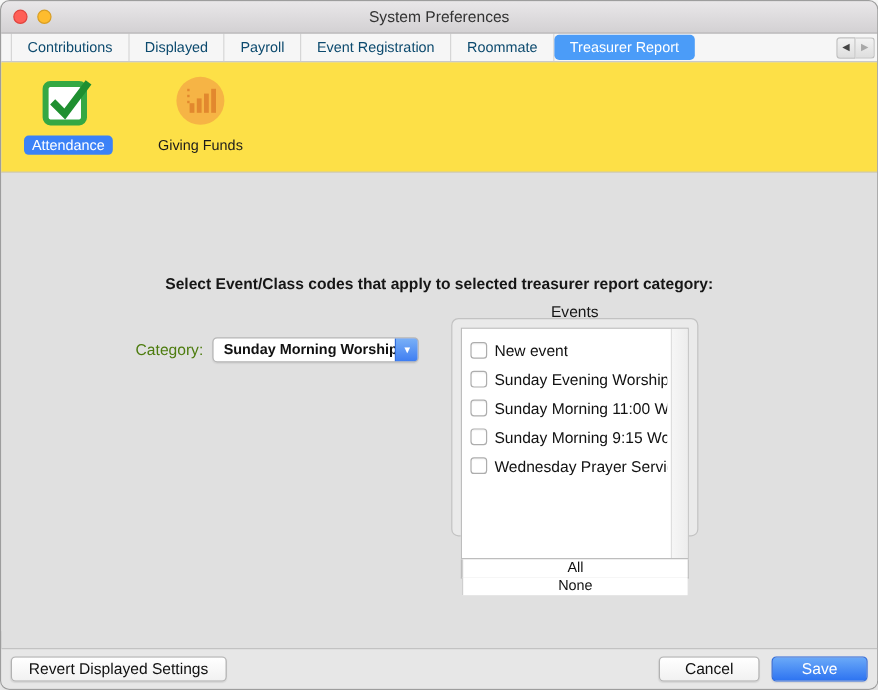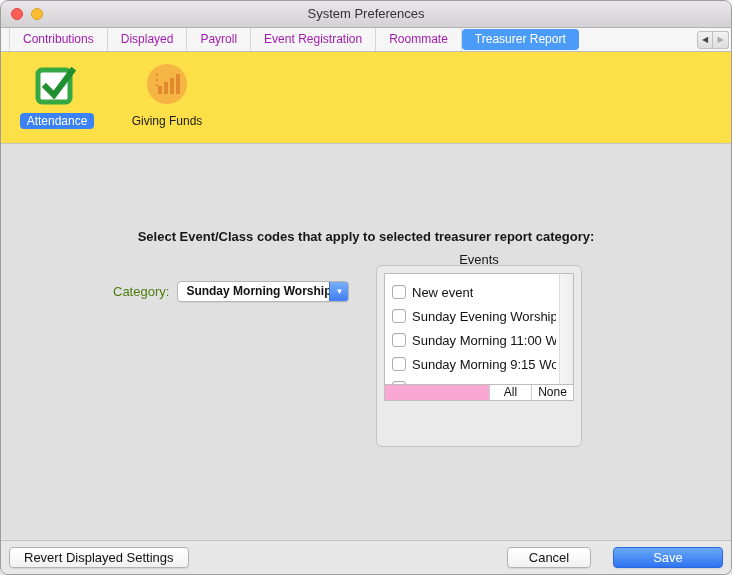--- a/index.html
+++ b/index.html
@@ -14,21 +14,21 @@
   .titlebar { position:relative; height:27px;
     background:linear-gradient(#e9e7e9,#d3d1d3); border-bottom:1px solid #b3b1b3; }
   .title { text-align:center; line-height:26px; font-size:13px; color:#333; }
   .traffic { position:absolute; left:10px; top:7px; display:flex; gap:8px; }
   .tl { width:12px; height:12px; border-radius:50%; }
   .tl.red { background:#ff5f57; border:1px solid #e0443e; }
   .tl.yellow { background:#febc2e; border:1px solid #d89e24; }
   
   .tabbar { display:flex; align-items:stretch; height:24px; background:#f6f6f6;
     border-bottom:1px solid #bdbdbd; padding-left:8px; }
-  .tab { padding:0 13px; font-size:12px; line-height:23px; color:#a21caf;
+  .tab { padding:0 13px; font-size:12px; line-height:23px; color:#0c4a6e;
     border-right:1px solid #d6d6d6; white-space:nowrap; cursor:default; }
   .tab:first-child { border-left:1px solid #d6d6d6; }
   .tab.selected { background:#4b9cf8; color:#fff; border-radius:4px; margin:1px 0;
     line-height:21px; border-right:none; }
   .tab-arrows { margin-left:auto; display:flex; align-items:center; padding-right:2px; }
   .tab-arrow { width:16px; height:18px; background:linear-gradient(#f2f2f2,#dedede);
     border:1px solid #c0c0c0; font-size:8px; line-height:16px; text-align:center; color:#444; }
   .tab-arrow.left { border-radius:3px 0 0 3px; }
   .tab-arrow.right { border-radius:0 3px 3px 0; border-left:none; color:#a8a8a8; }
   
@@ -48,42 +48,42 @@
     border:1px solid #b5b5b5; border-radius:4px; font-size:12px; line-height:19px;
     padding:0 26px 0 8px; color:#111; white-space:nowrap; overflow:hidden;
     box-shadow:0 1px 1px rgba(0,0,0,.06);font-weight:bold; }
   .select-cap { position:absolute; right:-1px; top:-1px; width:20px; height:21px;
     background:linear-gradient(#79b0f7,#3f7ef2); border:1px solid #336fdd;
     border-radius:0 4px 4px 0; color:#fff; font-size:8px; line-height:20px; text-align:center; }
   .events-title { position:absolute; top:108px; left:375px; width:206px;
     text-align:center; font-size:13px; color:#161616; }
   .events-group { position:absolute; top:121px; left:375px; width:206px; height:182px;
     background:#eaeaea; border:1px solid #c2c2c2; border-radius:6px; padding:7px; }
-  .events-list { position:relative; height:112px; background:#fff;
+  .events-list { position:relative; height:193px; background:#fff;
     border:1px solid #bdbdbd; overflow:hidden; padding-top:6px; }
   .event-row { display:flex; align-items:center; height:24px; padding:0 17px 0 7px; }
   .cb { flex:none; width:14px; height:14px; background:#fff; border:1px solid #adadad;
     border-radius:3px; margin-right:6px; box-shadow:inset 0 1px 1px rgba(0,0,0,.05); }
   .event-label { font-size:13px; color:#111; white-space:nowrap; overflow:hidden; }
   .scroll-track { position:absolute; top:0; right:0; width:14px; height:100%;
     background:linear-gradient(to right,#f6f6f6,#ededed); border-left:1px solid #dedede; }
-  .events-footer { height:16px; background:#f9a8d4; border:1px solid #bdbdbd; border-top:none;
-    display:flex; justify-content:flex-end; }
+  .events-footer { height:16px; background:#b91c1c; border:1px solid #bdbdbd; border-top:none;
+    display:flex; justify-content:space-between;flex-direction:column; }
   .mini-btn { min-width:42px; padding:0 6px; border-left:1px solid #cfcfcf;
     font-size:12px; line-height:15px; text-align:center; color:#111; background:#fff; cursor:default; }
   
   .footer { position:absolute; left:0; right:0; bottom:0; height:34px; background:#e7e7e7;
     border-top:1px solid #c2c2c2; display:flex; align-items:center; padding:0 8px; }
   .btn { height:21px; border:1px solid #b2b2b2; border-radius:4px;
     background:linear-gradient(#ffffff,#f1f1f1); font-size:13px; line-height:19px;
     color:#111; padding:0 14px; font-family:"Liberation Sans", sans-serif;
     box-shadow:0 1px 1px rgba(0,0,0,.08); }
   .btn.cancel { width:84px; margin-right:10px; text-align:center; padding:0; }
-  .btn.save { width:110px; background:linear-gradient(#6aa9f8,#2e74f1);
-    border-color:#2a66d9; color:#fff; text-align:center; padding:0;margin-left:12px; }
+  .btn.save { width:80px; background:linear-gradient(#6aa9f8,#2e74f1);
+    border-color:#2a66d9; color:#fff; text-align:center; padding:0; }
   .spacer { flex:1; }
 </style>
 </head>
 <body>
 
 <div class="window">
 
   <div class="titlebar">
     <div class="traffic">
       <span class="tl red"></span>

